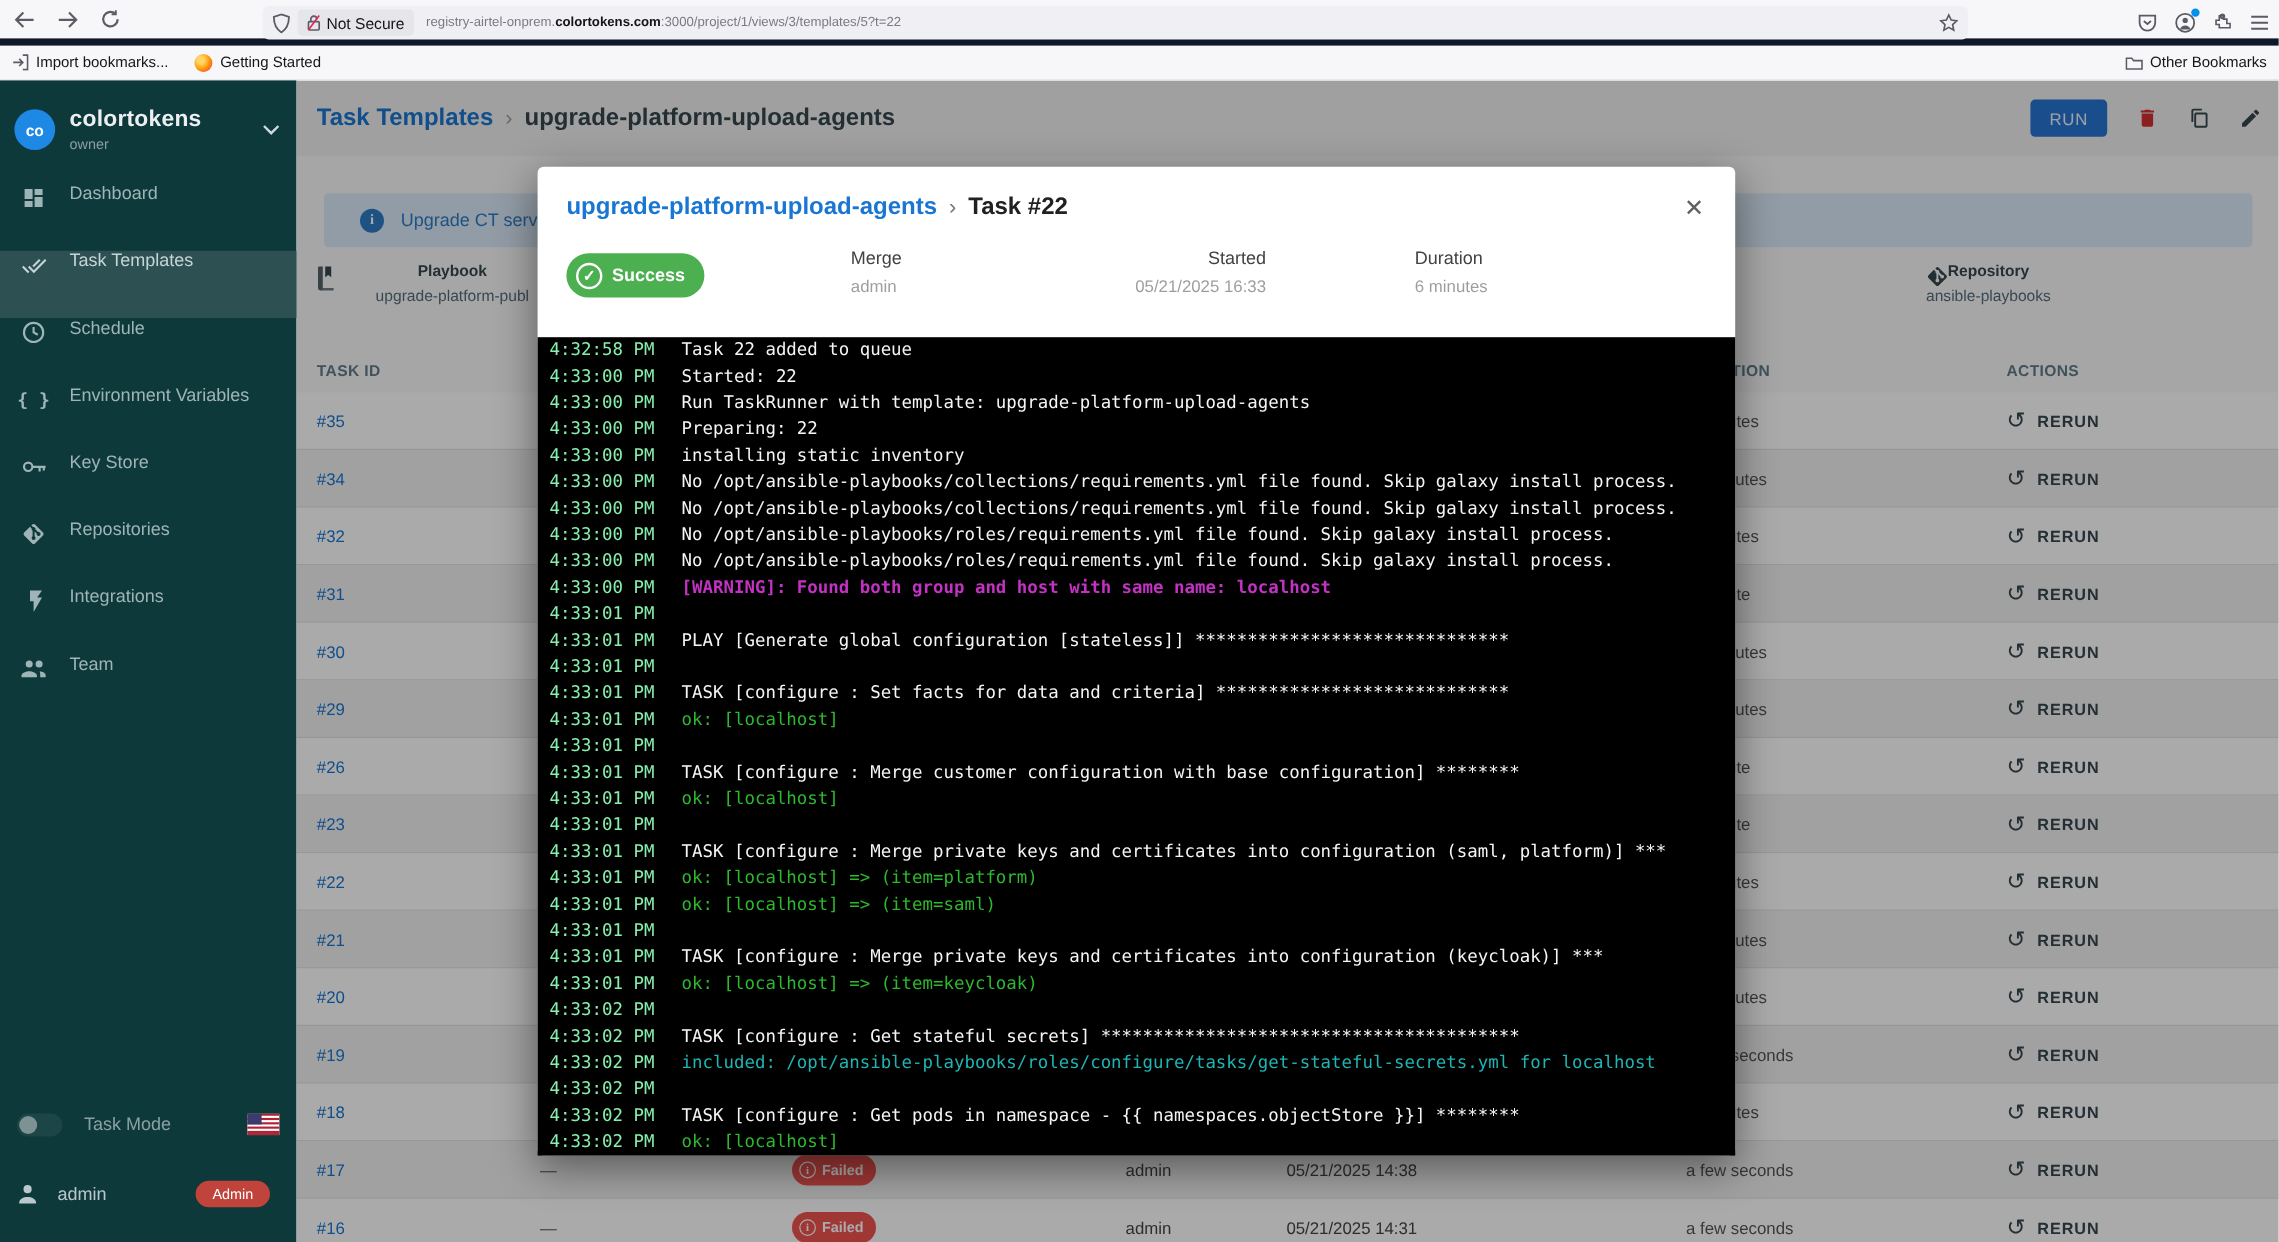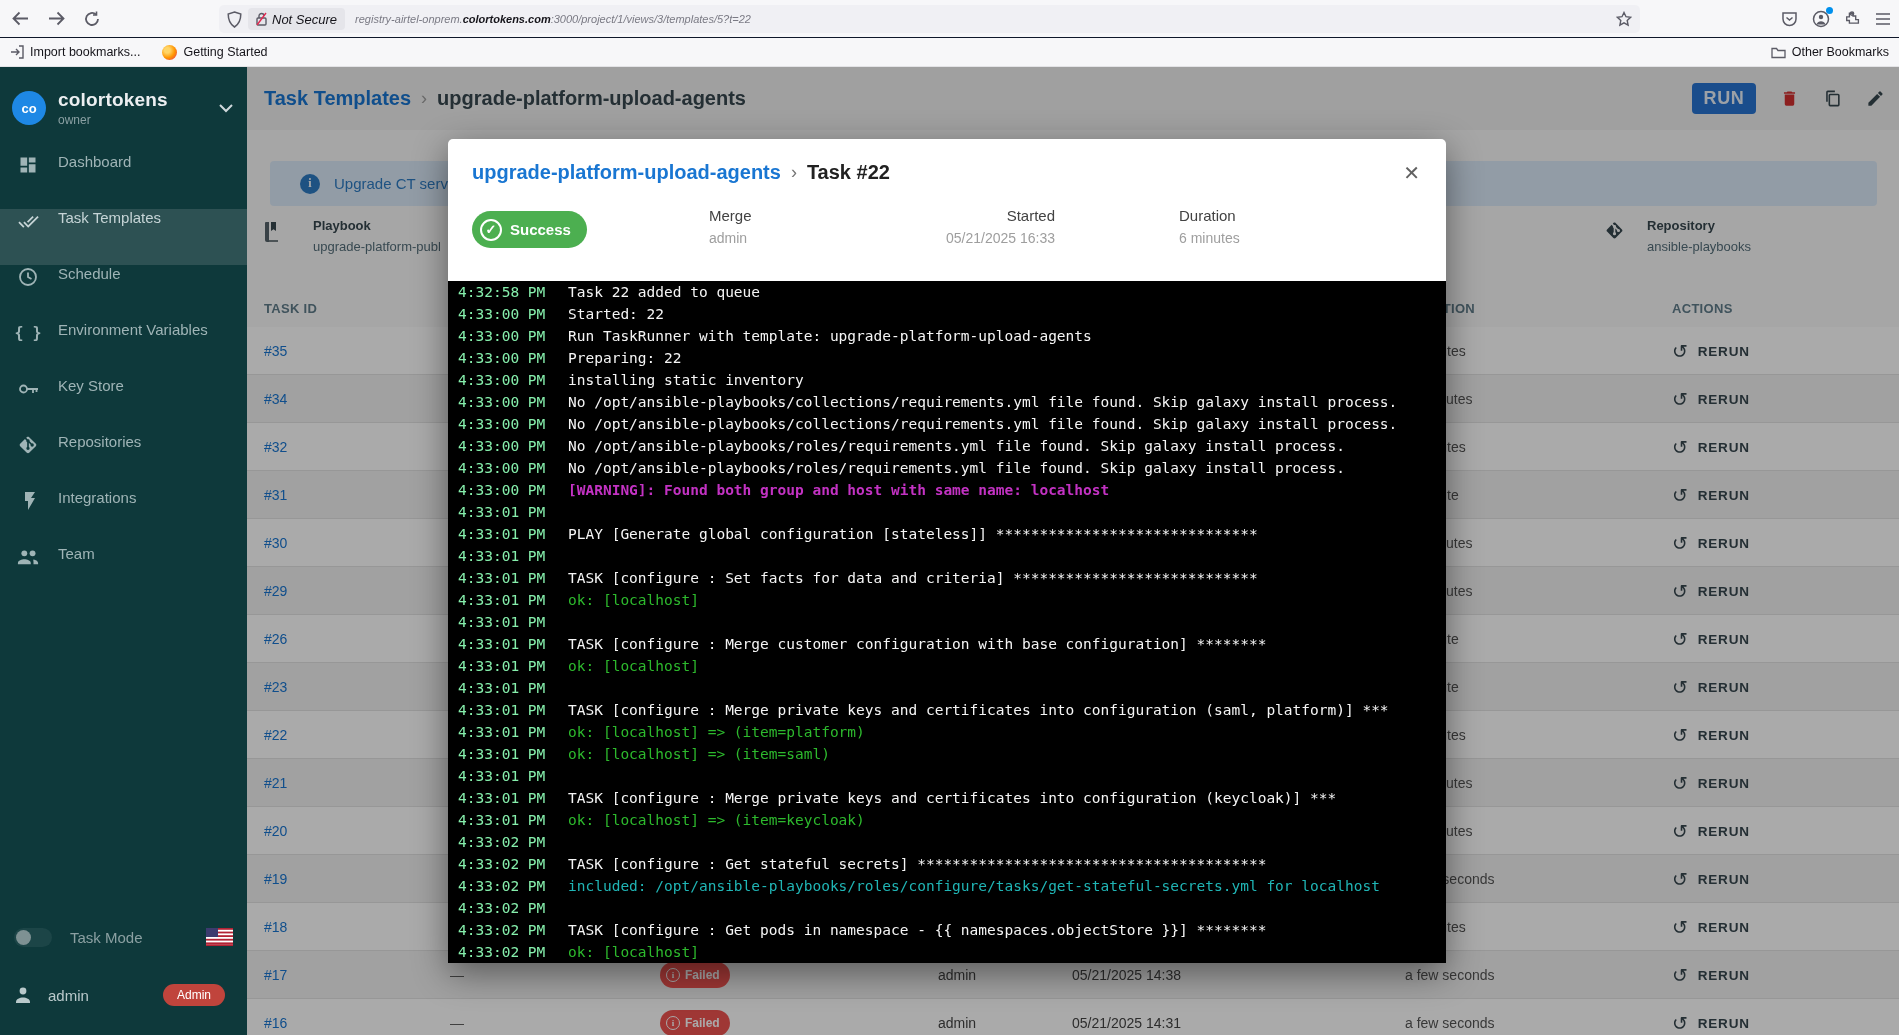--- a/index.html
+++ b/index.html
@@ -1,22 +1,22 @@
 <!DOCTYPE html>
 <html><head>
 <meta charset="utf-8">
 <style>
   * { margin:0; padding:0; box-sizing:border-box; }
   html,body { width:1899px; height:1035px; overflow:hidden; background:#fff;
     font-family:"Liberation Sans", sans-serif; }
   svg { display:block; }
 
   
-  .toolbar { height:38px; background:#f7f7f9; border-bottom:1px solid #0f172a;
-    display:flex; align-items:center; position:relative;font-style:italic; }
+  .toolbar { height:38px; background:#f7f7f9; border-bottom:6px solid #0f172a;
+    display:flex; align-items:center; position:relative; }
   .nav-ico { width:32px; height:28px; display:flex; align-items:center; justify-content:center;
     color:#5b5b66; margin-left:4px; border-radius:4px; }
   .urlbar { position:absolute; left:219px; top:5px; width:1421px; height:28px;
     background:#f0f0f4; border-radius:5px; display:flex; align-items:center; padding:0 8px; }
   .chip { display:flex; align-items:center; gap:5px; background:#e5e5ea; border-radius:4px;
     height:22px; padding:0 8px; margin-left:6px; color:#15141a; font-size:13px; }
   .url-text { font-size:11px; margin-left:10px; color:#7a7a84; white-space:nowrap; }
   .url-text b { color:#15141a; font-weight:700; }
   .urlbar .star { margin-left:auto; color:#5b5b66; }
   .tb-right { position:absolute; right:8px; top:5px; display:flex; gap:14px; align-items:center; height:28px; color:#5b5b66; }
@@ -57,37 +57,37 @@
   .admin-badge { margin-left:auto; margin-right:8px; background:#c0443c; color:#fff; font-size:12px;
     padding:4px 14px; border-radius:12px; }
 
   .main { position:relative; flex:1; background:#fafafa; overflow:hidden; }
   .page-header { position:absolute; left:0; top:0; width:100%; height:63px; background:#f0f0f0; }
   .crumbs { position:absolute; left:17px; top:0; height:63px; display:flex; align-items:center; gap:10px; }
   .crumb-root { color:#1976d2; font-size:20px; font-weight:700; }
   .crumb-sep { color:#9e9e9e; font-size:18px; }
   .crumb-page { color:#37474f; font-size:20px; font-weight:700; }
   .hdr-actions { position:absolute; right:14px; top:0; height:63px; display:flex; align-items:center; gap:24px; }
-  .run-btn { background:#2774d2; color:#eaf2fb; font-size:18px; font-weight:700; letter-spacing:.6px;
+  .run-btn { background:#2774d2; color:#eaf2fb; font-size:14px; font-weight:400; letter-spacing:.6px;
     border:none; border-radius:4px; width:64px; height:31px; cursor:pointer; }
   .ico-btn { background:none; border:none; cursor:pointer; padding:0; }
 
   .banner { position:absolute; left:23px; top:94px; width:1607px; height:45px; background:#dcebf9;
     border-radius:4px; display:flex; align-items:center; }
   .banner .btxt { color:#2e7cc4; font-size:15px; margin-left:14px; white-space:nowrap; }
   .info-dot { width:20px; height:20px; border-radius:50%; background:#2e7cc4; color:#fff; font-size:12px;
     font-weight:700; display:flex; align-items:center; justify-content:center; margin-left:30px;
     font-family:"Liberation Serif", serif; }
 
-  .meta-card { position:absolute; top:151px; }
+  .meta-card { position:absolute; top:151px;text-align:center; }
   .meta-card .mc-ico { position:absolute; left:0; top:3px; color:#37474f; }
   .mc-label { font-size:13px; font-weight:700; color:#37474f; }
   .mc-value { font-size:13px; color:#546e7a; margin-top:6px; }
   .card-playbook { left:17px; } .card-playbook .mc-text { margin-left:49px; }
-  .card-repo { left:1358px; } .card-repo .mc-text { margin-left:42px; }
+  .card-repo { left:1358px; } .card-repo .mc-text { }
 
   .th { position:absolute; top:222px; height:38px; display:flex; align-items:center;
     font-size:13px; font-weight:700; color:#607d8b; letter-spacing:.3px; }
   .th-id { left:17px; } .th-duration { left:1158px; } .th-actions { left:1425px; }
   .t-rows { position:absolute; left:0; top:260px; width:100%; }
   .t-row { position:relative; height:48px; border-bottom:1px solid #e3e3e3; background:#fff; }
   .t-row:nth-of-type(even) { background:#f2f2f2; }
   .cell { position:absolute; top:0; height:48px; display:flex; align-items:center; font-size:14px; color:#555; }
   .c-id { left:17px; color:#1976d2; cursor:pointer; }
   .c-dash { left:203px; color:#616161; }

